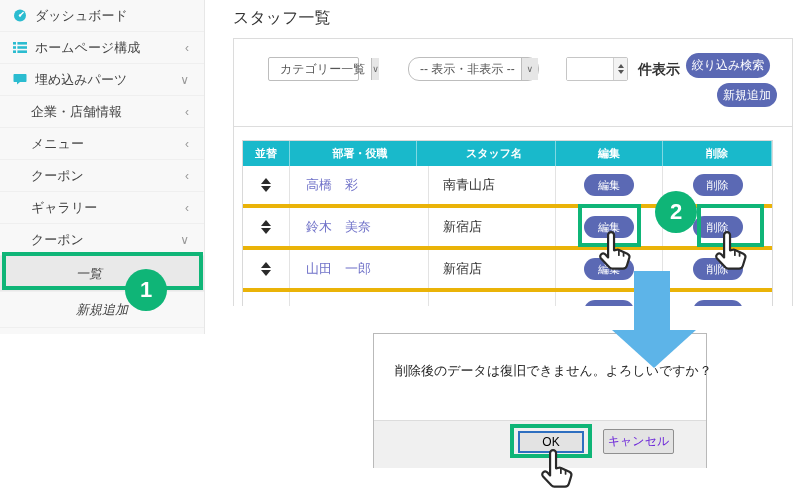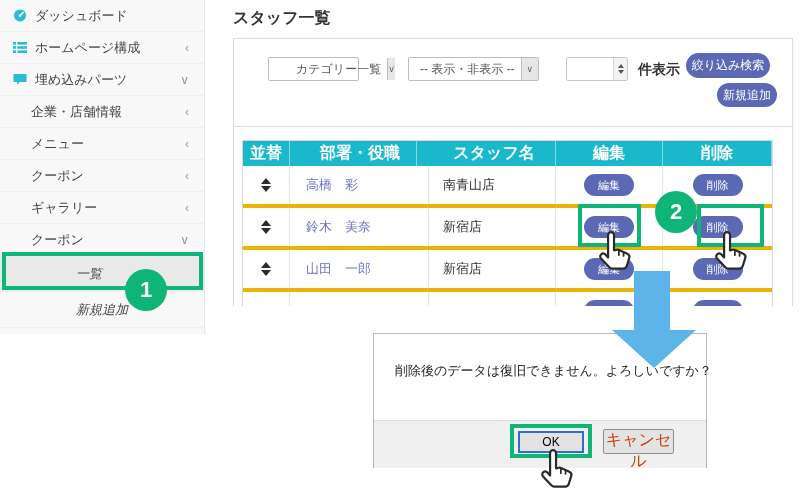--- a/index.html
+++ b/index.html
@@ -14,32 +14,32 @@
                font-size:13px; color:#444; cursor:pointer; }
   .side-item .lbl { margin-left:8px; }
   .side-item.ind1 { padding-left:31px; }
   .side-item.ind1 .lbl, .side-item.ind2 .lbl { margin-left:0; }
   .side-item.ind2 { padding-left:76px; height:36px;font-style:italic; }
   .side-item.selected { background:#e9e9e9; }
   .chev { position:absolute; right:15px; color:#999; font-size:12px; line-height:1; }
   .sicon { width:14px; height:13px; display:inline-block; flex:0 0 auto; }
 
   
-  .page-title { position:absolute; left:233px; top:8px; font-size:16px; font-weight:bold; color:#333; }
+  .page-title { position:absolute; left:233px; top:8px; font-size:16px; font-weight:normal; color:#333; }
   .panel { position:absolute; left:233px; top:38px; width:560px; height:268px;
            border:1px solid #dcdcdc; border-bottom:none; background:#fff; overflow:hidden; }
   .filter-divider { position:absolute; left:0; top:87px; width:100%; height:1px; background:#ddd; }
 
   .sel { position:absolute; height:24px; background:#fff; border:1px solid #bdbdbd;
          border-radius:2px; display:flex; align-items:center; font-size:12px; color:#555; cursor:pointer; }
   .sel .sel-txt { flex:1; padding:0 6px 0 11px; white-space:nowrap; }
   .sel .sel-arrow { width:19px; height:100%; background:#e6e6e6; border-left:1px solid #bdbdbd;
                     display:flex; align-items:center; justify-content:center; font-size:9px; color:#666; }
-  .sel1 { left:34px; top:18px; width:91px;padding-left:16px; }
-  .sel2 { left:174px; top:18px; width:131px; }
+  .sel1 { left:34px; top:18px; width:91px; }
+  .sel2 { left:174px; top:18px; width:131px;border-radius:11px; }
 
   .num-wrap { position:absolute; left:332px; top:18px; width:62px; height:24px;
               border:1px solid #c6c6c6; border-radius:2px; background:#fff; display:flex; }
   .num-input { flex:1; border:none; outline:none; width:100%; font-size:12px; padding:0 4px; }
   .spinner { width:14px; border-left:1px solid #d0d0d0; background:#f3f3f3;
              display:flex; flex-direction:column; align-items:center; justify-content:center; gap:2px; cursor:pointer; }
   .sp-up { width:0; height:0; border-left:3px solid transparent; border-right:3px solid transparent; border-bottom:4px solid #555; }
   .sp-dn { width:0; height:0; border-left:3px solid transparent; border-right:3px solid transparent; border-top:4px solid #555; }
   .count-label { position:absolute; left:404px; top:22px; font-size:14px; font-weight:600; color:#333; }
 
@@ -47,21 +47,21 @@
               font-size:12px; cursor:pointer; font-family:inherit; }
   .btn-search { left:452px; top:14px; width:84px; height:25px; }
   .btn-add   { left:483px; top:44px; width:60px; height:24px; }
 
   
   .table { position:absolute; left:8px; top:101px; width:531px; border:1px solid #d9d9d9; }
   .trow { display:flex; width:529px; background:#fff; border-bottom:4px solid #eab308; height:42px; }
   .trow.head { height:25px; background:#19b9cb; border-bottom:none; }
   .tcell { display:flex; align-items:center; border-right:1px solid #e3e3e3; overflow:hidden; }
   .trow.head .tcell { border-right:1px solid rgba(255,255,255,.45); justify-content:center;
-                      color:#fff; font-size:16px; font-weight:bold; }
+                      color:#fff; font-size:11px; font-weight:bold; }
   .tcell:last-child { border-right:none; }
   .c-sort { width:47px; justify-content:center; }
   .c-name { width:139px; padding-left:16px; font-size:13px; color:#7173c9; cursor:pointer; }
   .c-dept { width:127px; padding-left:14px; font-size:13px; color:#333; }
   .c-edit { width:107px; justify-content:center; }
   .c-del  { width:109px; justify-content:center; }
   .sort-handle { display:flex; flex-direction:column; align-items:center; gap:2px; cursor:grab; }
   .tri-up { width:0; height:0; border-left:5px solid transparent; border-right:5px solid transparent; border-bottom:6px solid #2b2b2b; }
   .tri-dn { width:0; height:0; border-left:5px solid transparent; border-right:5px solid transparent; border-top:6px solid #2b2b2b; }
   .row-btn { border:none; border-radius:11px; background:#5b69b4; color:#fff; width:50px; height:22px;
@@ -80,21 +80,21 @@
 
   
   .dialog { position:absolute; left:373px; top:333px; width:334px; height:135px;
             background:#fff; border:1px solid #b9b9b9; z-index:20; }
   .dlg-msg { position:absolute; left:21px; top:28px; font-size:13px; color:#222; white-space:nowrap; }
   .dlg-footer { position:absolute; left:0; top:86px; width:100%; height:48px;
                 background:#f0f0f0; border-top:1px solid #dcdcdc; }
   .btn-ok { position:absolute; left:144px; top:97px; width:66px; height:22px; background:#e3e3e3;
             border:2px solid #2e6fc0; font-size:12px; color:#000; cursor:pointer; font-family:inherit; z-index:21; }
   .btn-cancel { position:absolute; left:229px; top:95px; width:71px; height:25px; background:#e3e3e3;
-                border:1px solid #8f8f8f; border-radius:2px; font-size:16px; color:#c2410c; cursor:pointer;
+                border:1px solid #8f8f8f; border-radius:2px; font-size:12px; color:#6d28d9; cursor:pointer;
                 font-family:inherit; z-index:21; }
 </style>
 </head>
 <body>
 
 <div class="screen">
 
   <svg width="0" height="0" style="position:absolute">
     <defs>
       <g id="hand-sym">

